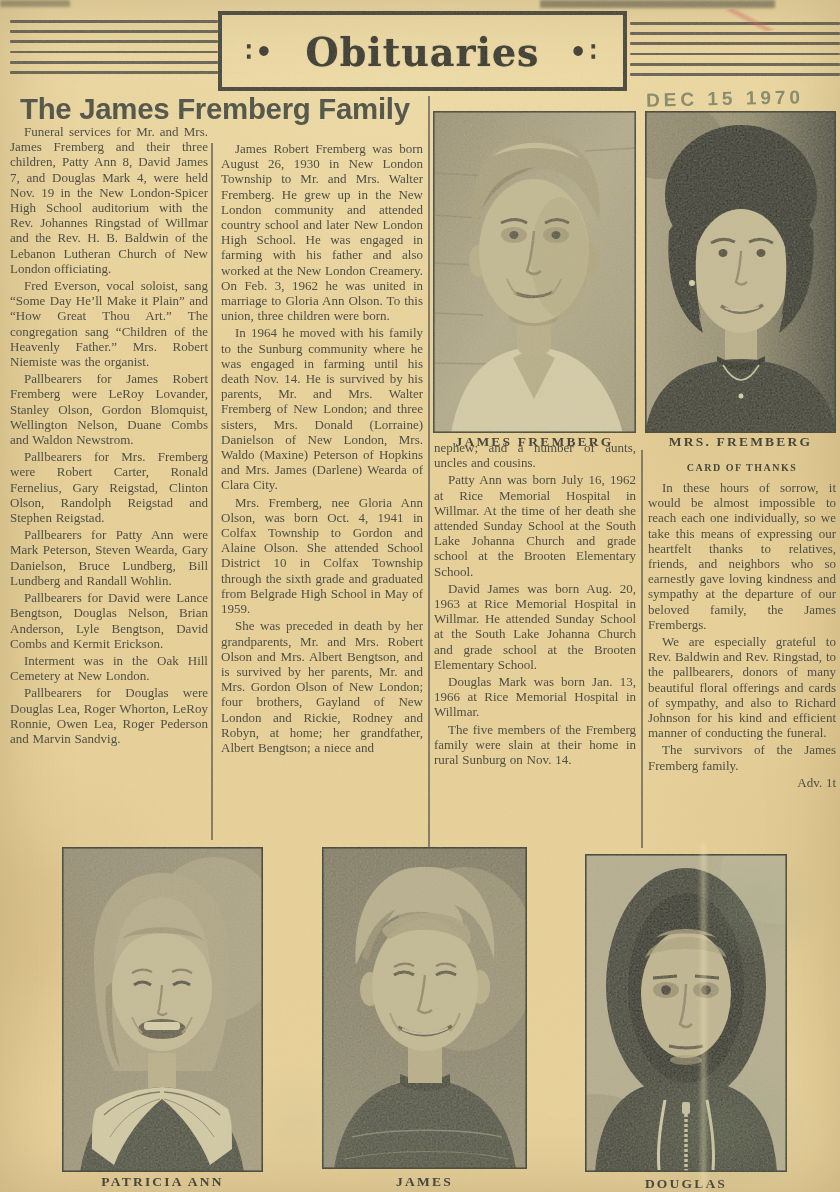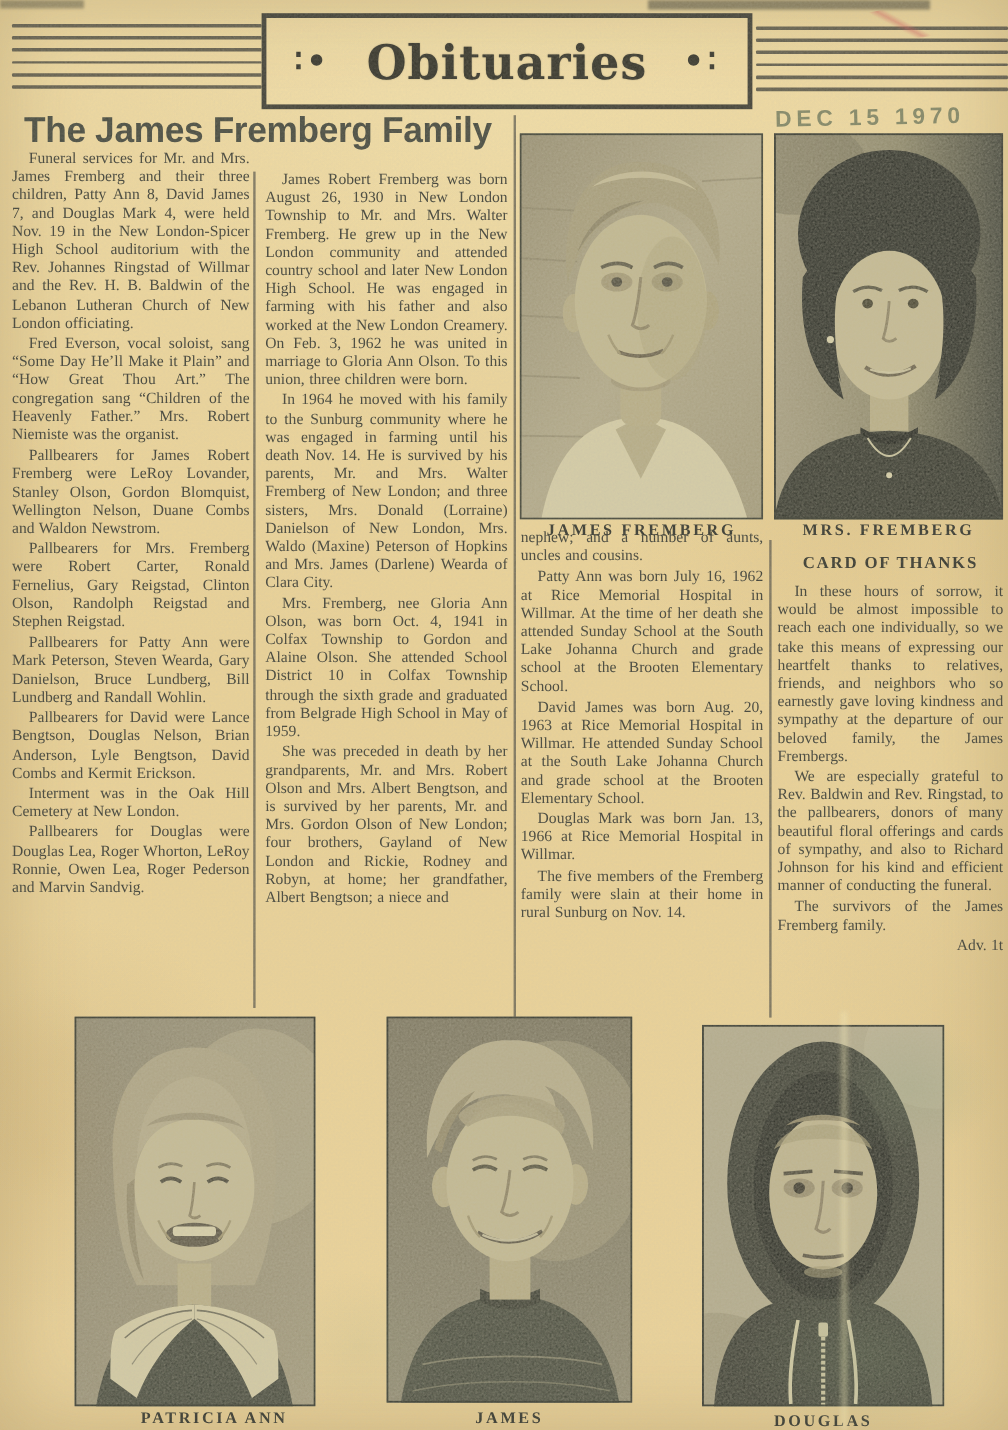--- a/index.html
+++ b/index.html
@@ -25,21 +25,21 @@
   .headline{position:absolute;left:20px;top:92px;width:404px;margin:0;font-family:"Liberation Sans",sans-serif;
     font-weight:bold;font-size:30px;letter-spacing:-.3px;color:#4c4f44;white-space:nowrap;transform:scaleX(.98);transform-origin:left;}
   
   .col{position:absolute;overflow:hidden;text-align:justify;}
   .col p{margin:0 0 2px 0;text-indent:14px;font-size:13px;line-height:15.2px;color:#44453b;word-spacing:.5px;}
   .col p.noind{text-indent:0;}
   .col1{left:10px;top:124px;width:198px;height:706px;}
   .col2{left:221px;top:141px;width:202px;height:710px;}
   .col3{left:434px;top:440px;width:202px;height:386px;}
   .col4{left:648px;top:460px;width:188px;height:392px;}
-  .card-heading{margin:2px 0 7px 0;font-weight:bold;font-size:14px;letter-spacing:1.5px;text-align:center;color:#3c3d33;}
+  .card-heading{margin:2px 0 7px 0;font-weight:bold;font-size:10px;letter-spacing:1.5px;text-align:center;color:#3c3d33;}
   .adv{text-align:right;}
   .vrule{position:absolute;width:1.6px;background:#5c5a4e;opacity:.75;}
   
   .photo{position:absolute;display:block;}
   .photo-cap{position:absolute;margin:0;font-weight:bold;font-size:13.5px;letter-spacing:2.2px;
     color:#3b3c33;text-align:center;white-space:nowrap;}
   
   .stain{position:absolute;pointer-events:none;border-radius:50%;}
   .texture{position:absolute;left:0;top:0;z-index:40;pointer-events:none;opacity:.28;}
   .topstrip{position:absolute;pointer-events:none;filter:blur(1.5px);}
@@ -228,21 +228,21 @@
     <path d="M18,325 C28,264 60,242 100,240 C140,242 172,264 182,325 Z" fill="#45483c"></path>
     <path d="M34,262 C52,248 78,241 100,240 L100,252 C80,268 62,292 52,318 L30,302 C30,284 30,272 34,262 Z" fill="#d5cca5"></path>
     <path d="M166,262 C148,248 122,241 100,240 L100,252 C120,268 138,292 148,318 L170,302 C170,284 170,272 166,262 Z" fill="#d5cca5"></path>
     <path d="M42,268 C58,253 80,246 98,245" stroke="#6e6b58" stroke-width="1.3" fill="none"></path>
     <path d="M158,268 C142,253 120,246 102,245" stroke="#6e6b58" stroke-width="1.3" fill="none"></path>
     <path d="M48,290 C62,268 82,256 98,252" stroke="#6e6b58" stroke-width="1" fill="none" opacity=".7"></path>
     <path d="M152,290 C138,268 118,256 102,252" stroke="#6e6b58" stroke-width="1" fill="none" opacity=".7"></path>
     <rect width="201" height="325" filter="url(#grainF)" opacity=".5"></rect>
     <rect x=".8" y=".8" width="199.4" height="323.4" fill="none" stroke="#43453a" stroke-width="1.6"></rect>
   </svg>
-  <p class="photo-cap" style="left:78px;top:1174px;width:201px;">PATRICIA ANN</p>
+  <p class="photo-cap" style="left:62px;top:1174px;width:201px;">PATRICIA ANN</p>
 
   <svg class="photo" style="left:322px;top:847px;" width="205" height="322" viewBox="0 0 205 322">
     <defs>
         <linearGradient id="db" x1="0" y1="0" x2="0" y2="1">
       <stop offset="0" stop-color="#7b755f"></stop>
           <stop offset="1" stop-color="#8f8971"></stop>
         </linearGradient>
       </defs>
     <rect width="205" height="322" fill="url(#db)"></rect>
     <ellipse cx="142" cy="112" rx="74" ry="92" fill="#9e9678" opacity=".75"></ellipse>

